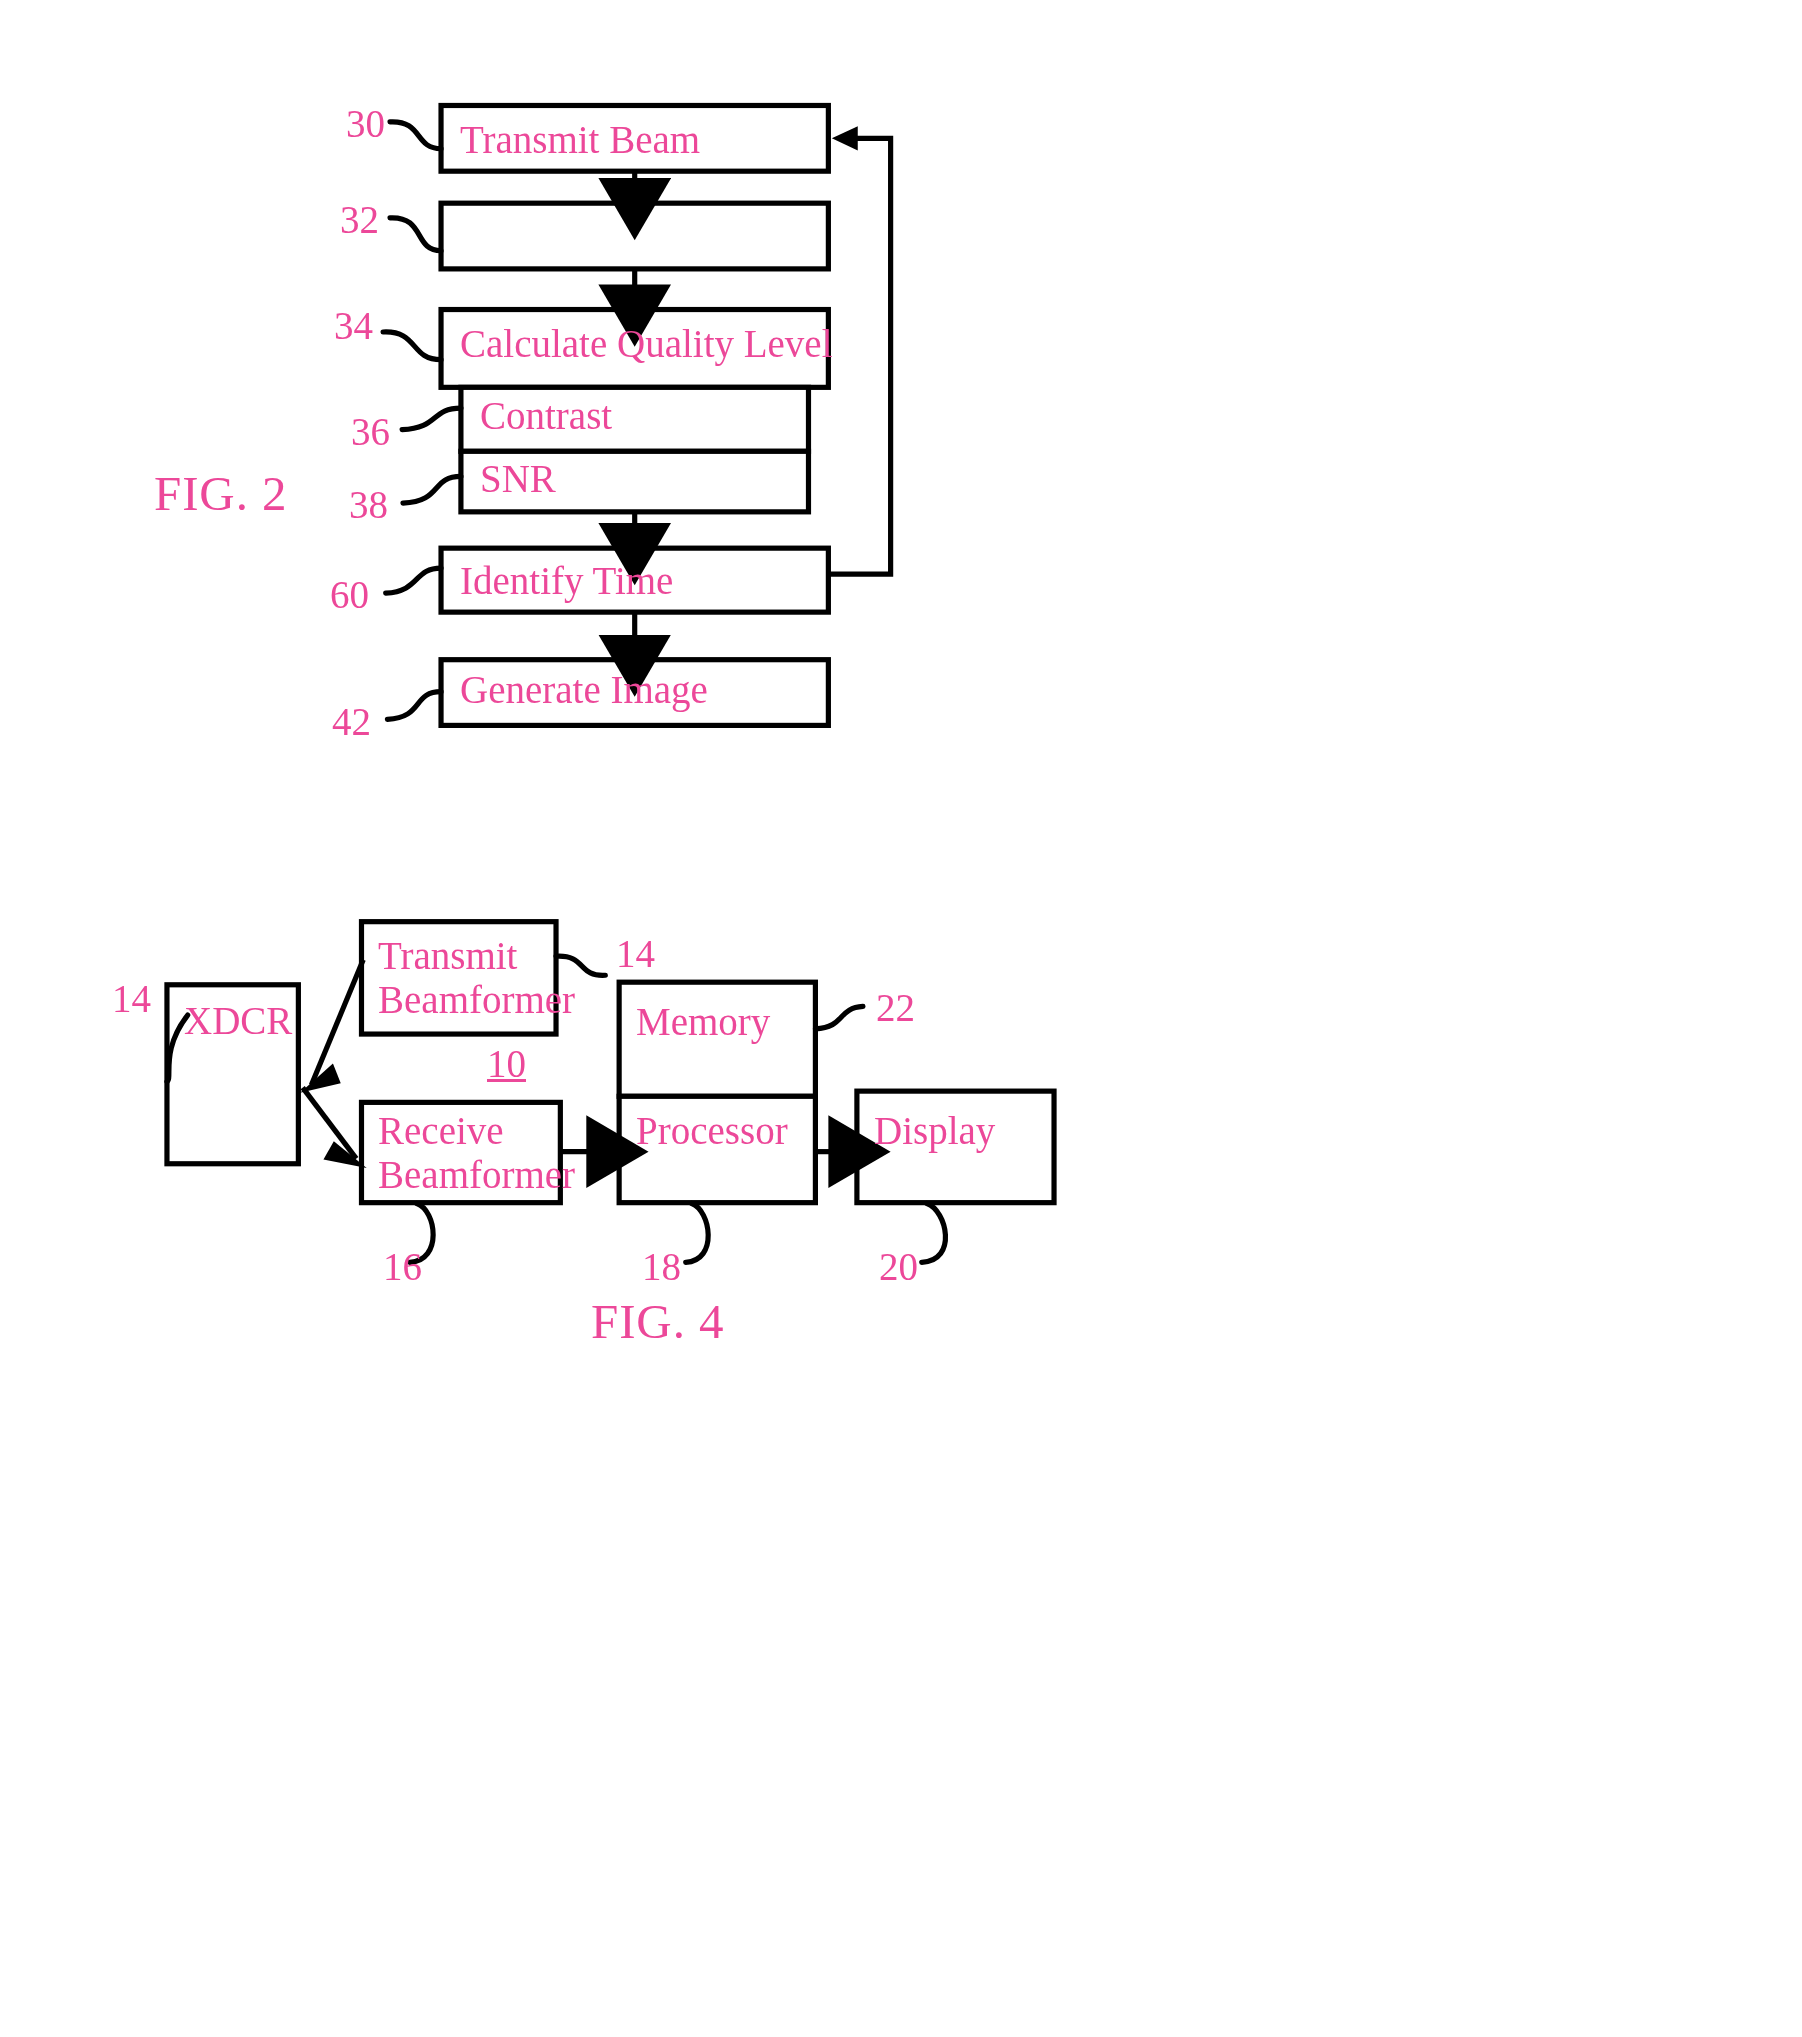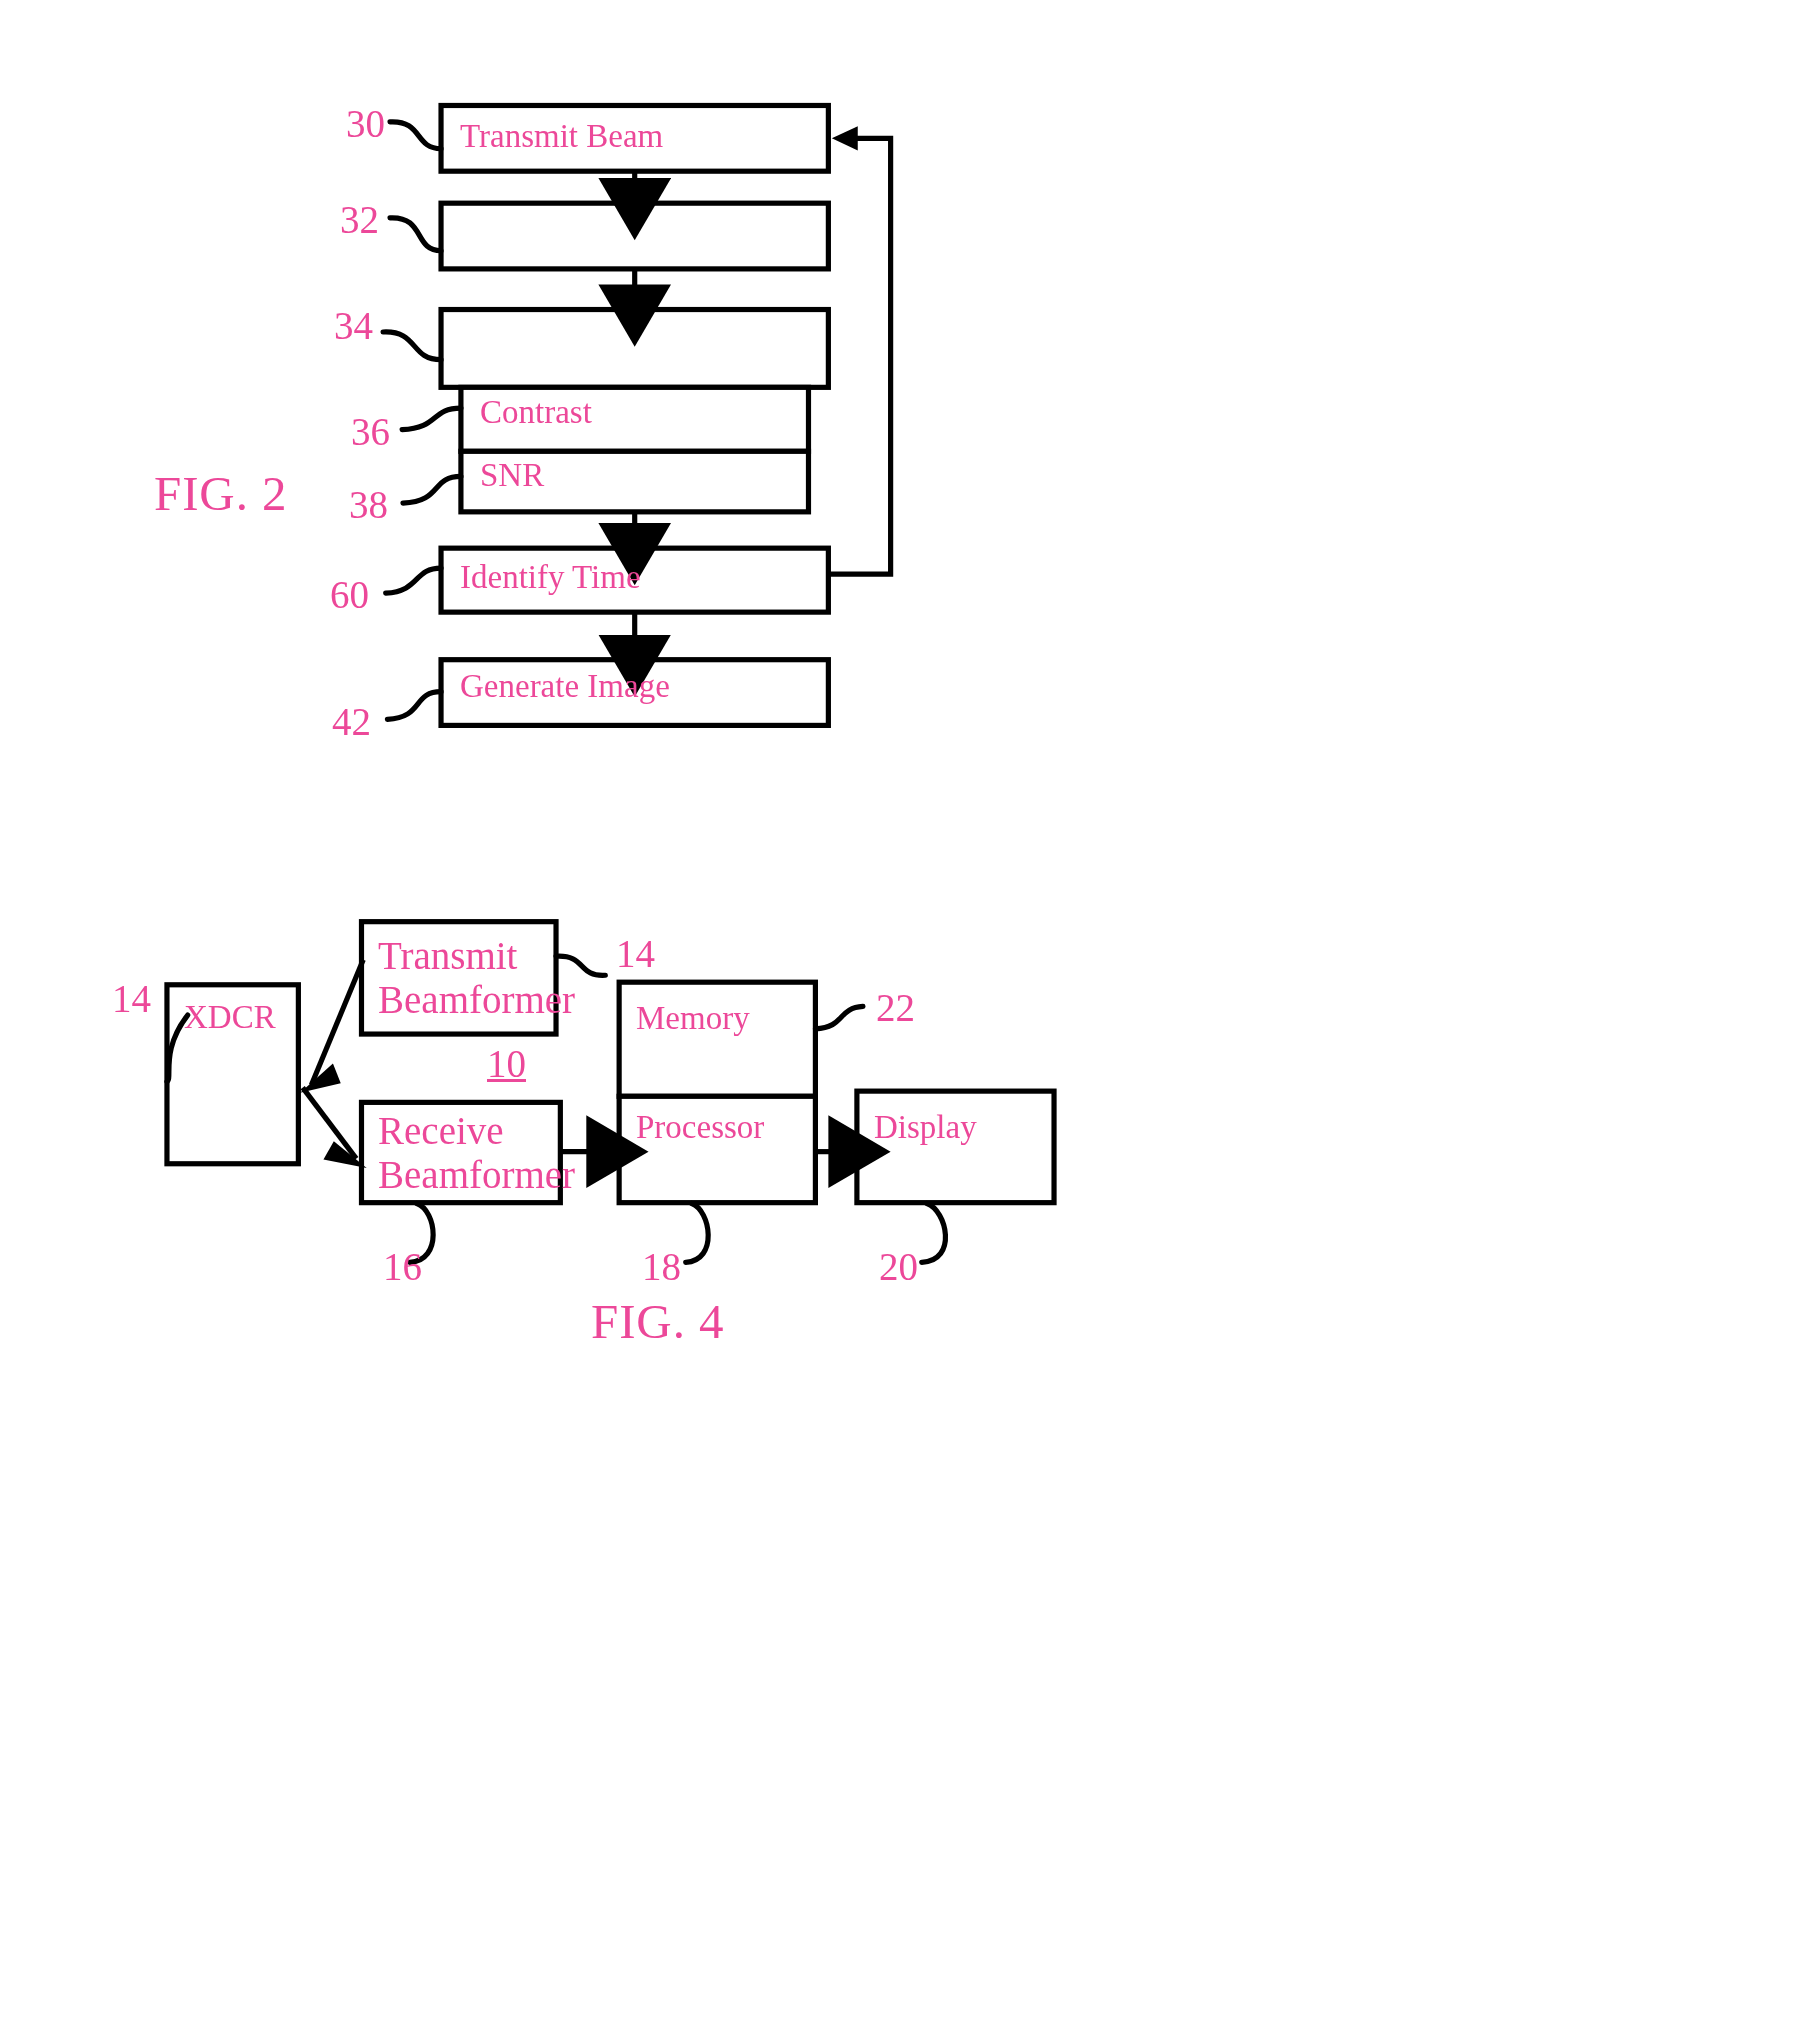--- a/index.html
+++ b/index.html
@@ -52,21 +52,21 @@
   .arrowfill { fill: #000000; }
 
   .lbl {
     position: absolute;
     font-family: "Liberation Serif", "DejaVu Serif", serif;
     color: #ec4899;
     white-space: nowrap;
     line-height: 1.12;
   }
   .box-text {
-    font-size: 33px;
+    font-size: 39px;
   }
   .box-text-2line {
     font-size: 39px;
   }
   .ref-num {
     font-size: 39px;
   }
   .fig-title {
     font-size: 49px;
     letter-spacing: 0.9px;
@@ -131,20 +131,21 @@
 
     <path class="leader" d="M217,1174 C185,1215 200,1248 193,1251"></path>
     <path class="leader" d="M643,1106 C678,1104 668,1130 700,1128"></path>
     <path class="leader" d="M474,1460 C512,1458 505,1400 482,1392"></path>
     <path class="leader" d="M793,1460 C831,1458 822,1400 800,1392"></path>
     <path class="leader" d="M1066,1460 C1108,1458 1095,1400 1072,1392"></path>
     <path class="leader" d="M943,1190 C978,1188 968,1166 998,1164"></path>
   </svg>
 
   <div class="lbl box-text" style="left:460px; top:118px;">Transmit Beam</div>
+  <div class="lbl box-text" style="left:460px; top:322px;">Calculate Quality Level</div>
   <div class="lbl box-text" style="left:480px; top:394px;">Contrast</div>
   <div class="lbl box-text" style="left:480px; top:457px;">SNR</div>
   <div class="lbl box-text" style="left:460px; top:559px;">Identify Time</div>
   <div class="lbl box-text" style="left:460px; top:668px;">Generate Image</div>
 
   <div class="lbl ref-num" style="left:346px; top:102px;">30</div>
   <div class="lbl ref-num" style="left:340px; top:198px;">32</div>
   <div class="lbl ref-num" style="left:334px; top:304px;">34</div>
   <div class="lbl ref-num" style="left:351px; top:410px;">36</div>
   <div class="lbl ref-num" style="left:349px; top:483px;">38</div>

